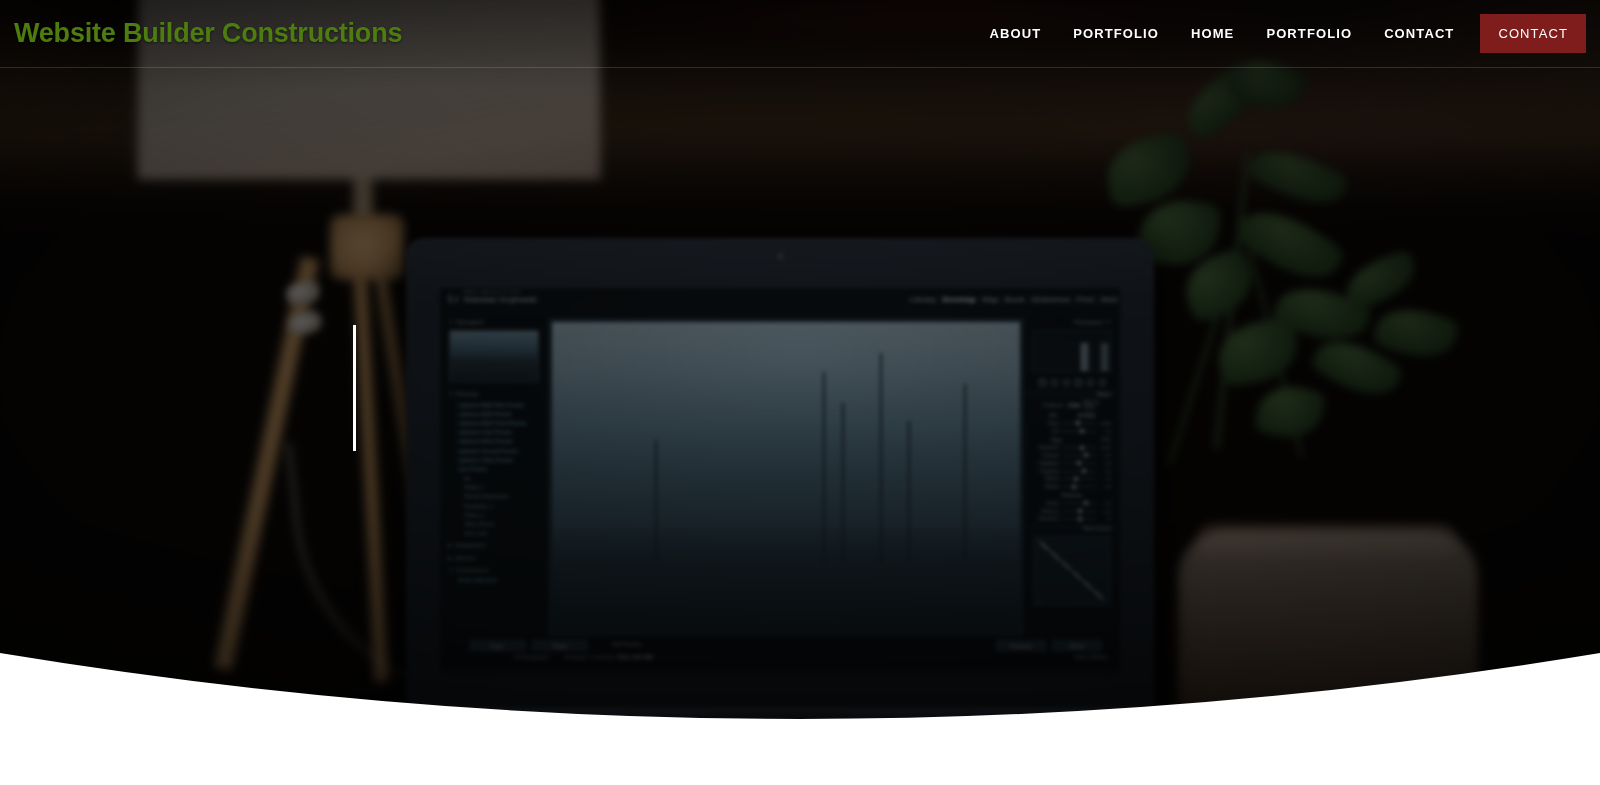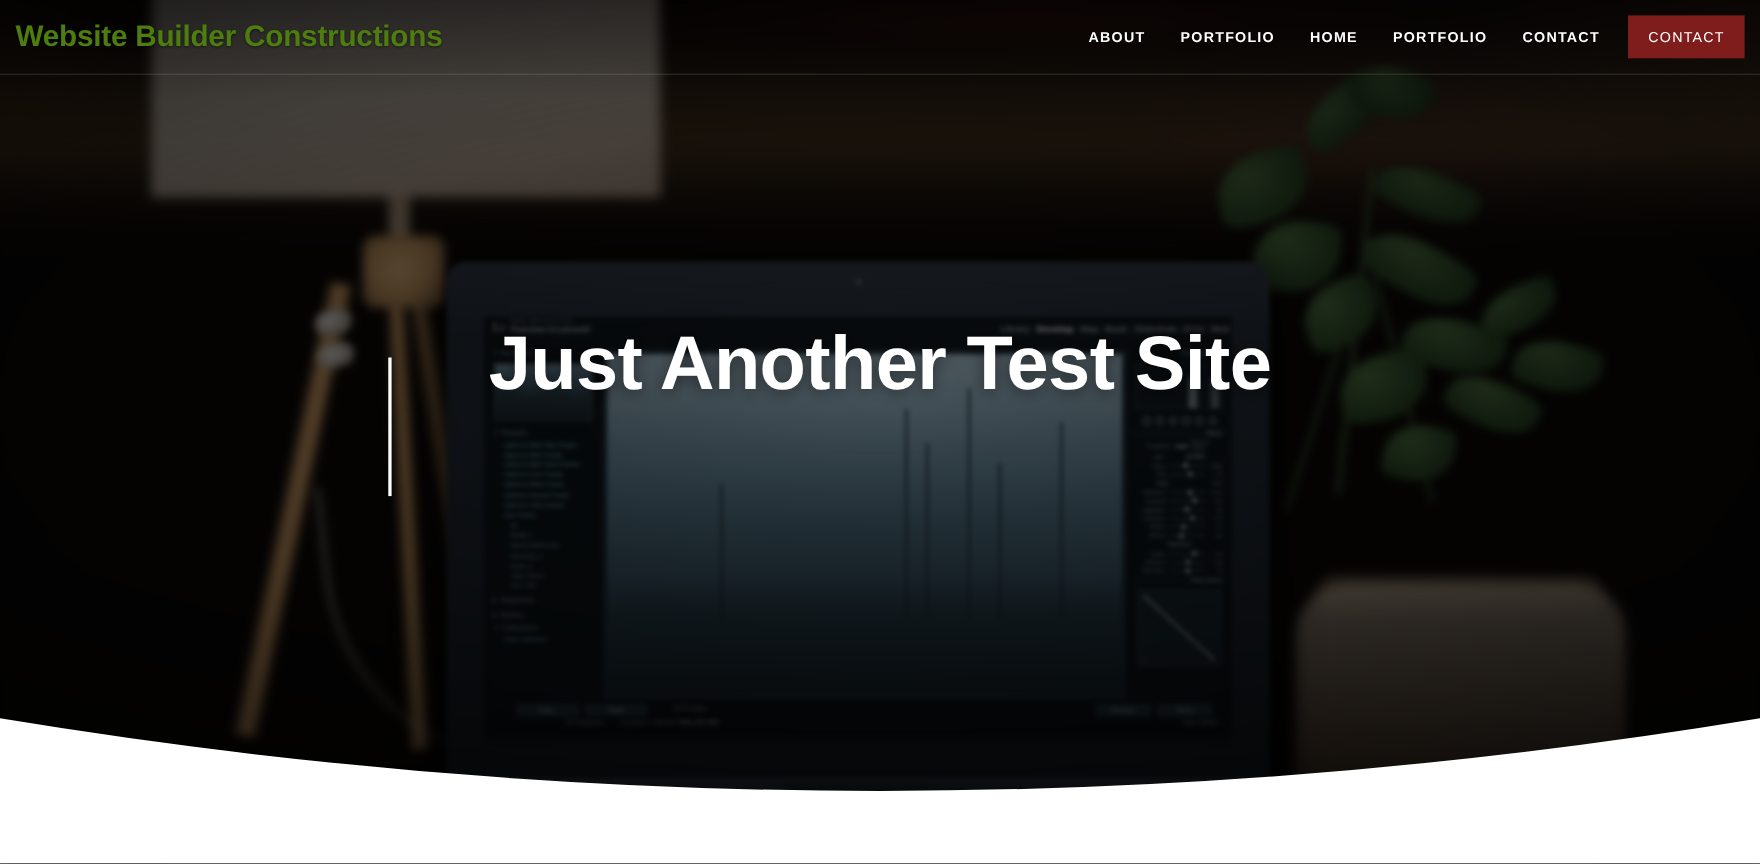--- a/index.html
+++ b/index.html
@@ -572,21 +572,20 @@
       <a class="nav-item">PORTFOLIO</a>
       <a class="nav-item">HOME</a>
       <a class="nav-item">PORTFOLIO</a>
       <a class="nav-item">CONTACT</a>
       <button class="nav-cta">CONTACT</button>
     </nav>
   </div>
 
   <div class="accent-line"></div>
   <div class="hero-content">
-    <h1 class="hero-title">Just Another Test Site</h1>
   </div>
 
   <div class="curve">
     <svg viewBox="0 0 1600 190" preserveAspectRatio="none" aria-hidden="true">
       <path d="M0,58 Q800,190 1600,58 L1600,190 L0,190 Z" fill="#ffffff"></path>
     </svg>
   </div>
 
 </div>
 

